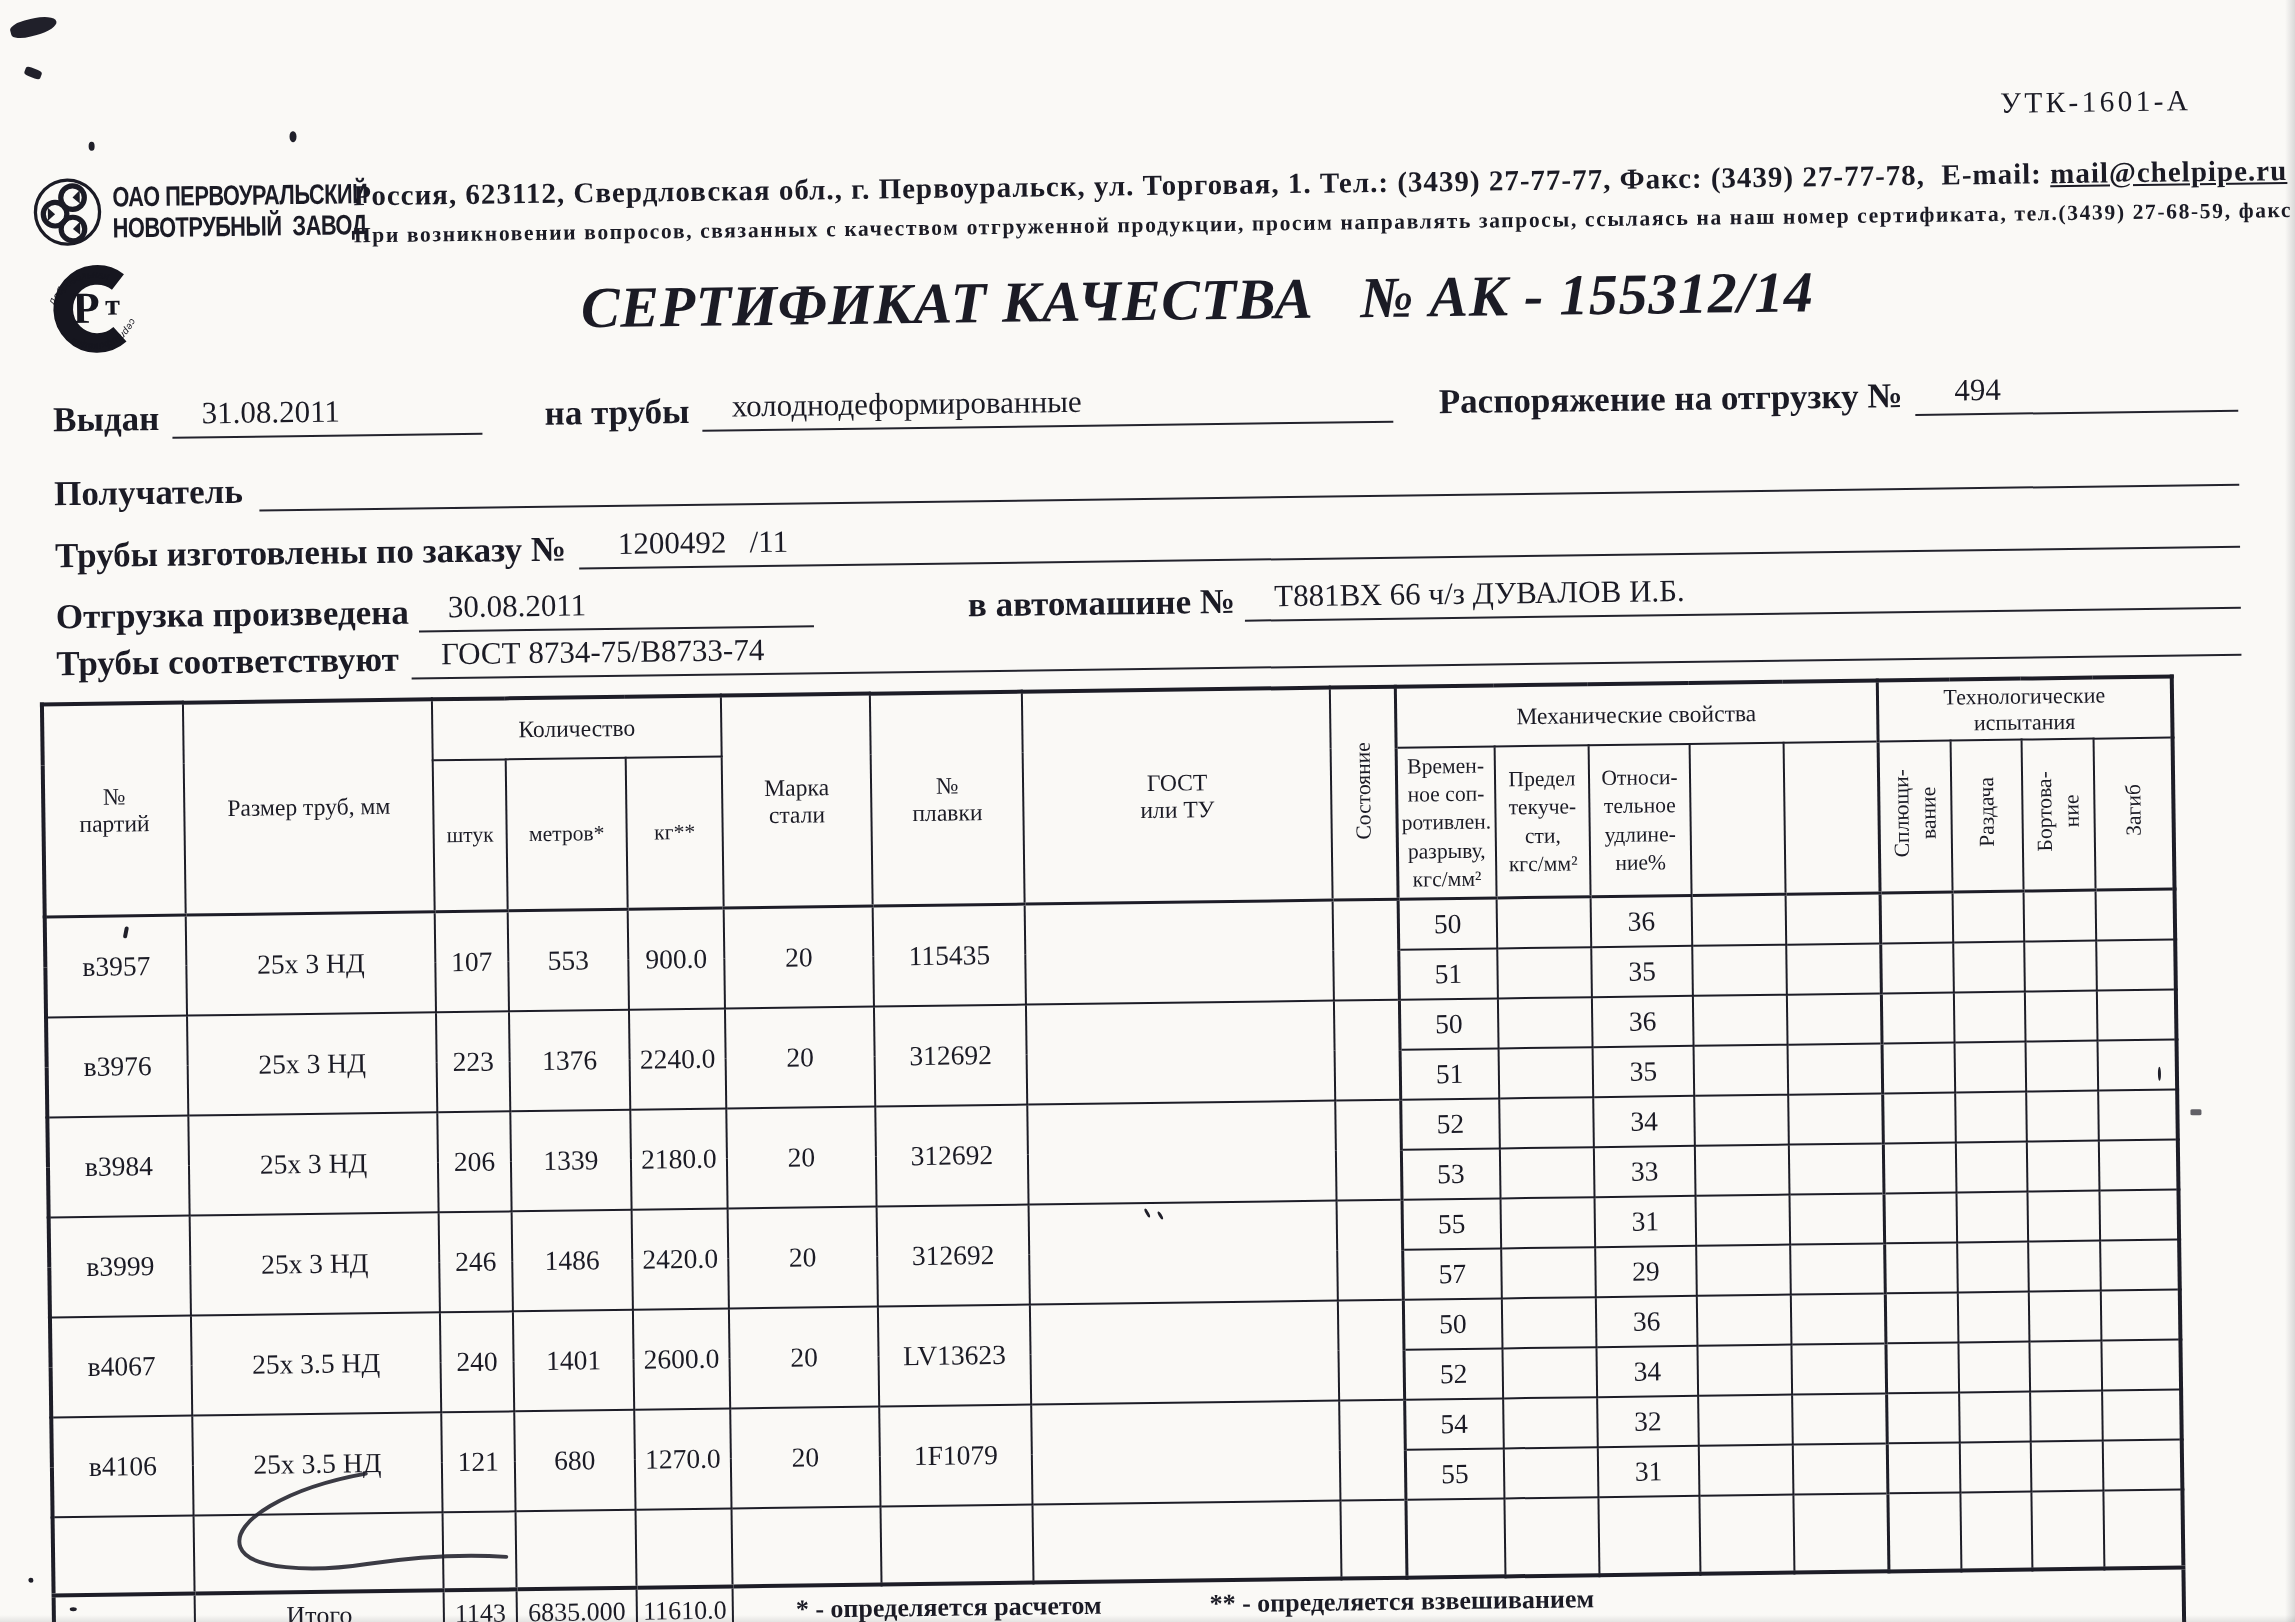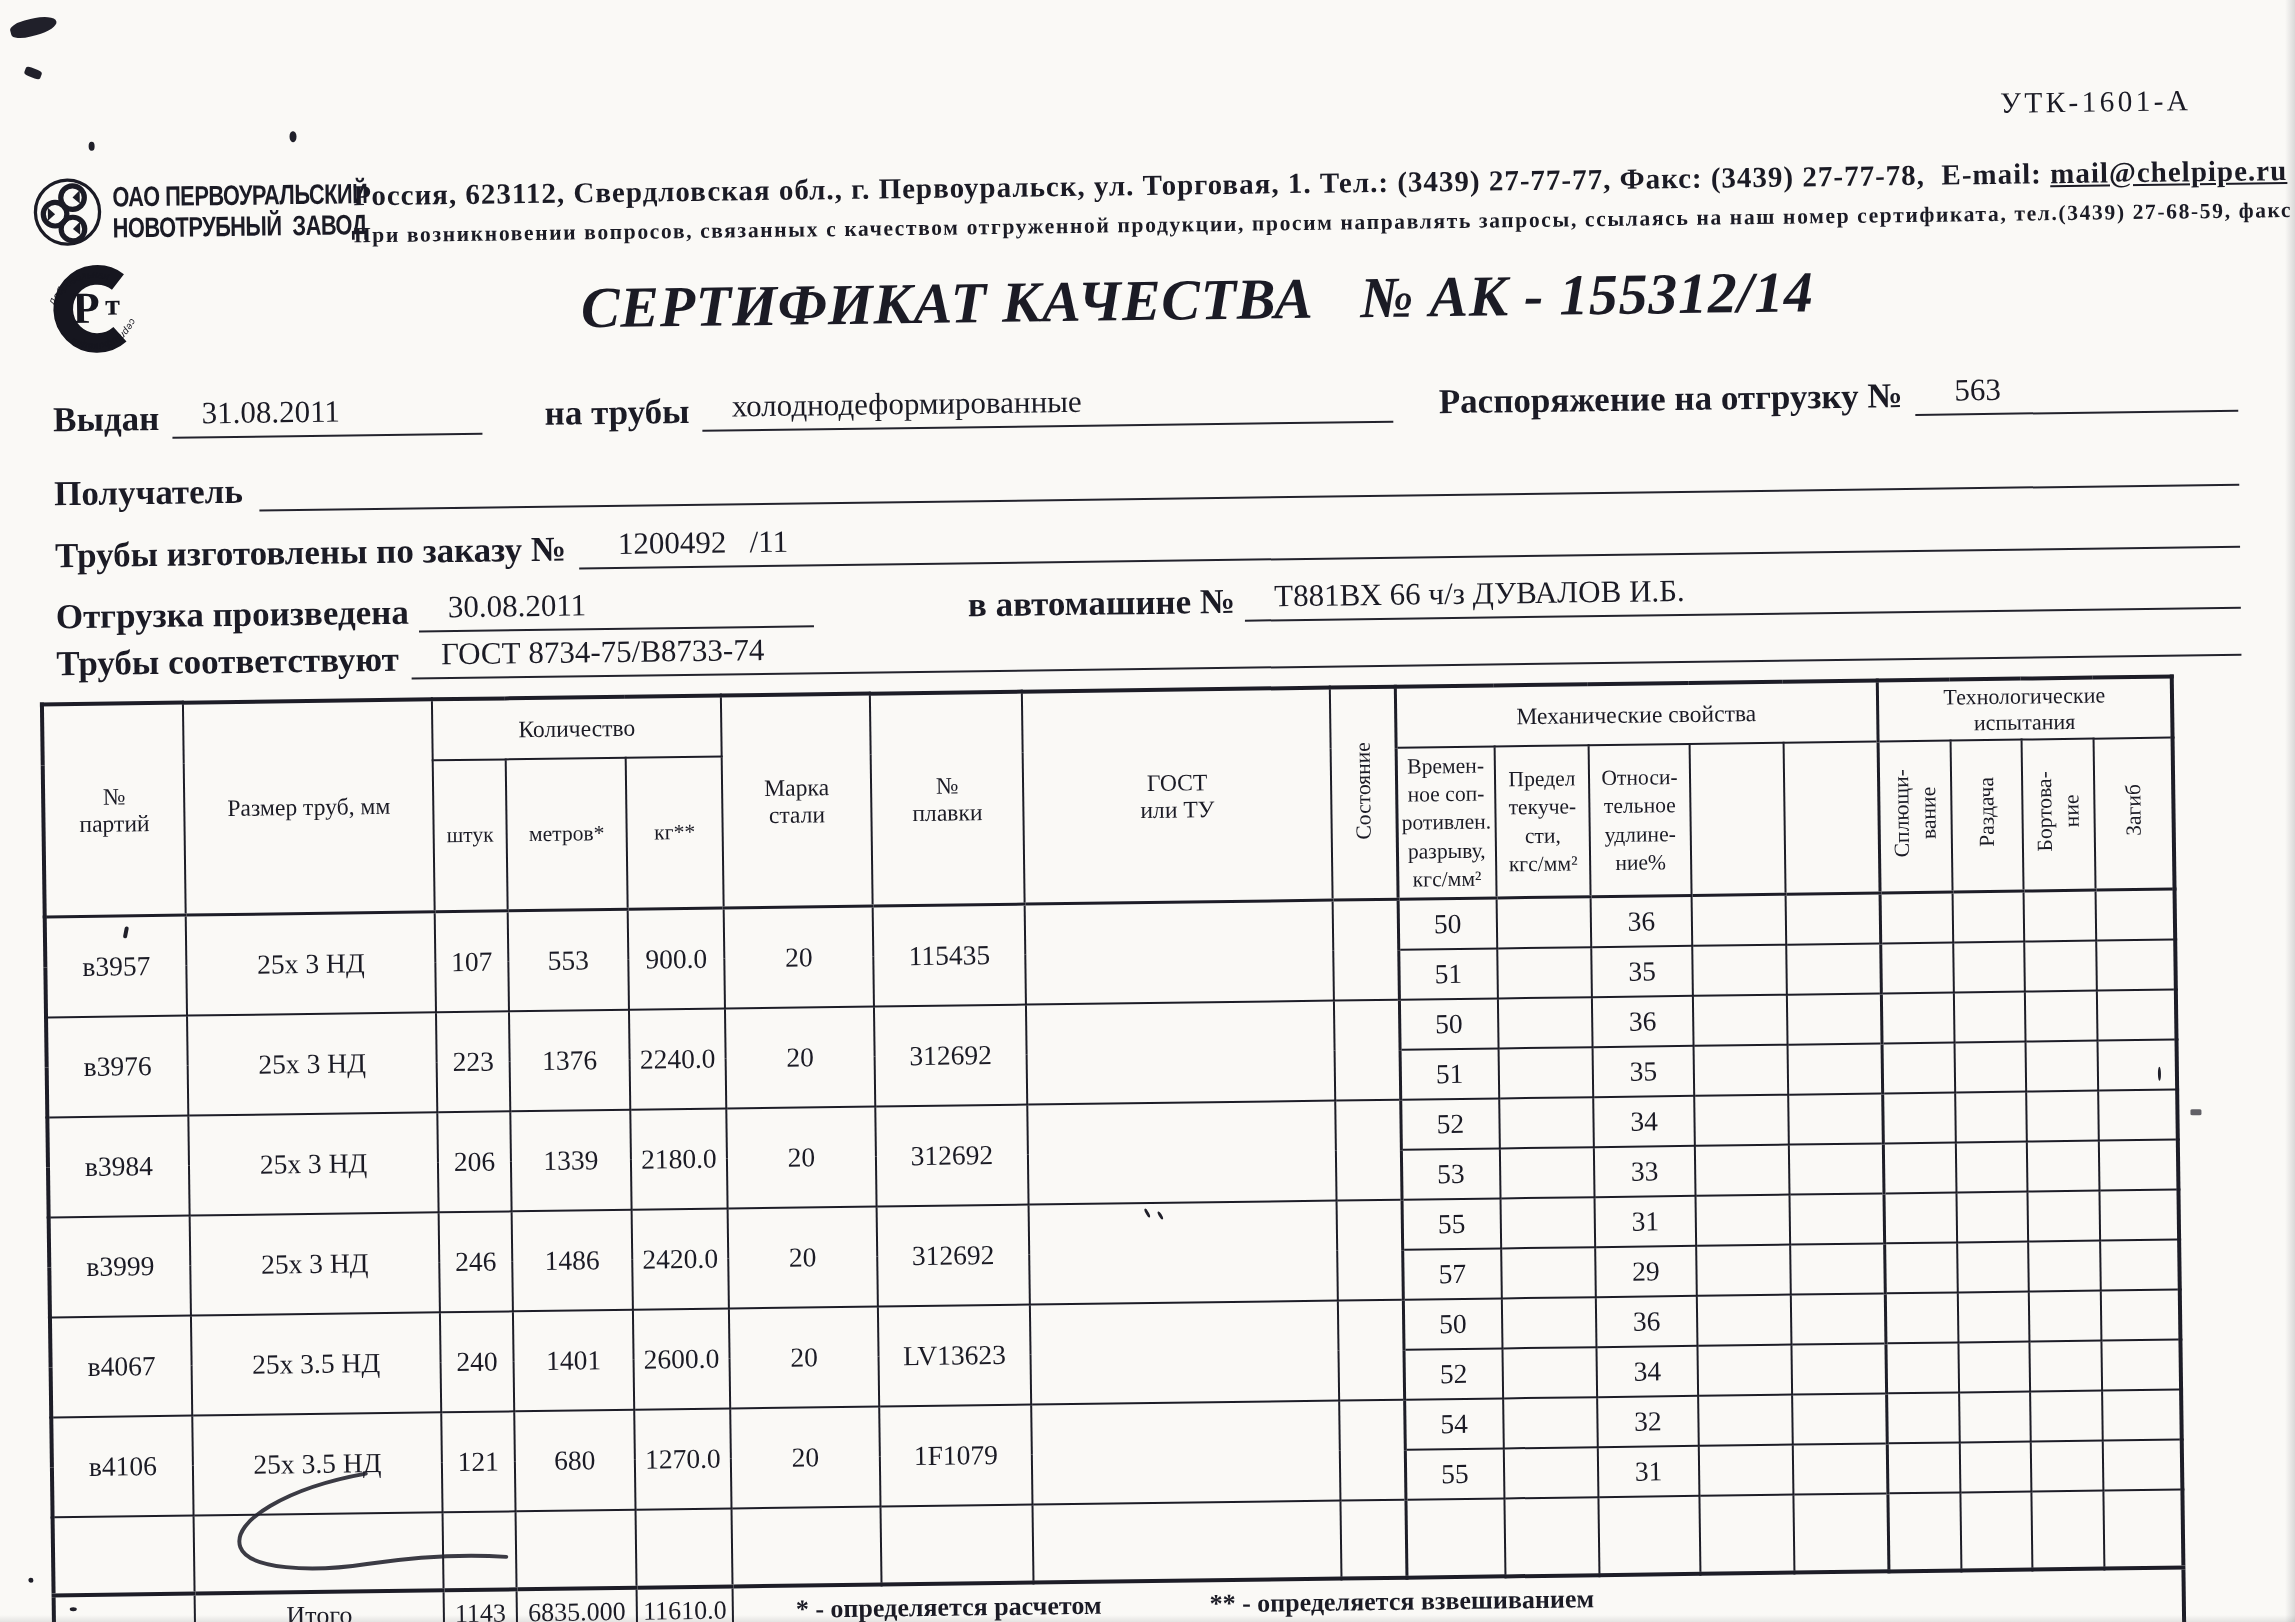--- a/index.html
+++ b/index.html
@@ -115,21 +115,21 @@
     <div class="title">
       <span>СЕРТИФИКАТ КАЧЕСТВА</span><span class="cert-num">№  АК - 155312/14</span>
     </div>
 
     <div class="frow r1">
       <span class="flabel">Выдан</span>
       <span class="fline" style="width:281px; margin-left:13px;"><span>31.08.2011</span></span>
       <span class="flabel" style="margin-left:62px;">на трубы</span>
       <span class="fline" style="width:661px; margin-left:13px;"><span>холоднодеформированные</span></span>
       <span class="flabel" style="margin-left:46px;">Распоряжение на отгрузку №</span>
-      <span class="fline grow" style="margin-left:13px; padding-left:39px;"><span>563</span></span>
+      <span class="fline grow" style="margin-left:13px; padding-left:39px;"><span>494</span></span>
     </div>
 
     <div class="frow r2">
       <span class="flabel">Получатель</span>
       <span class="fline grow" style="margin-left:16.4px;"><span></span></span>
     </div>
 
     <div class="frow r3">
       <span class="flabel">Трубы изготовлены по заказу №</span>
       <span class="fline grow" style="margin-left:13px; padding-left:39px;"><span>1200492   /11</span></span>

